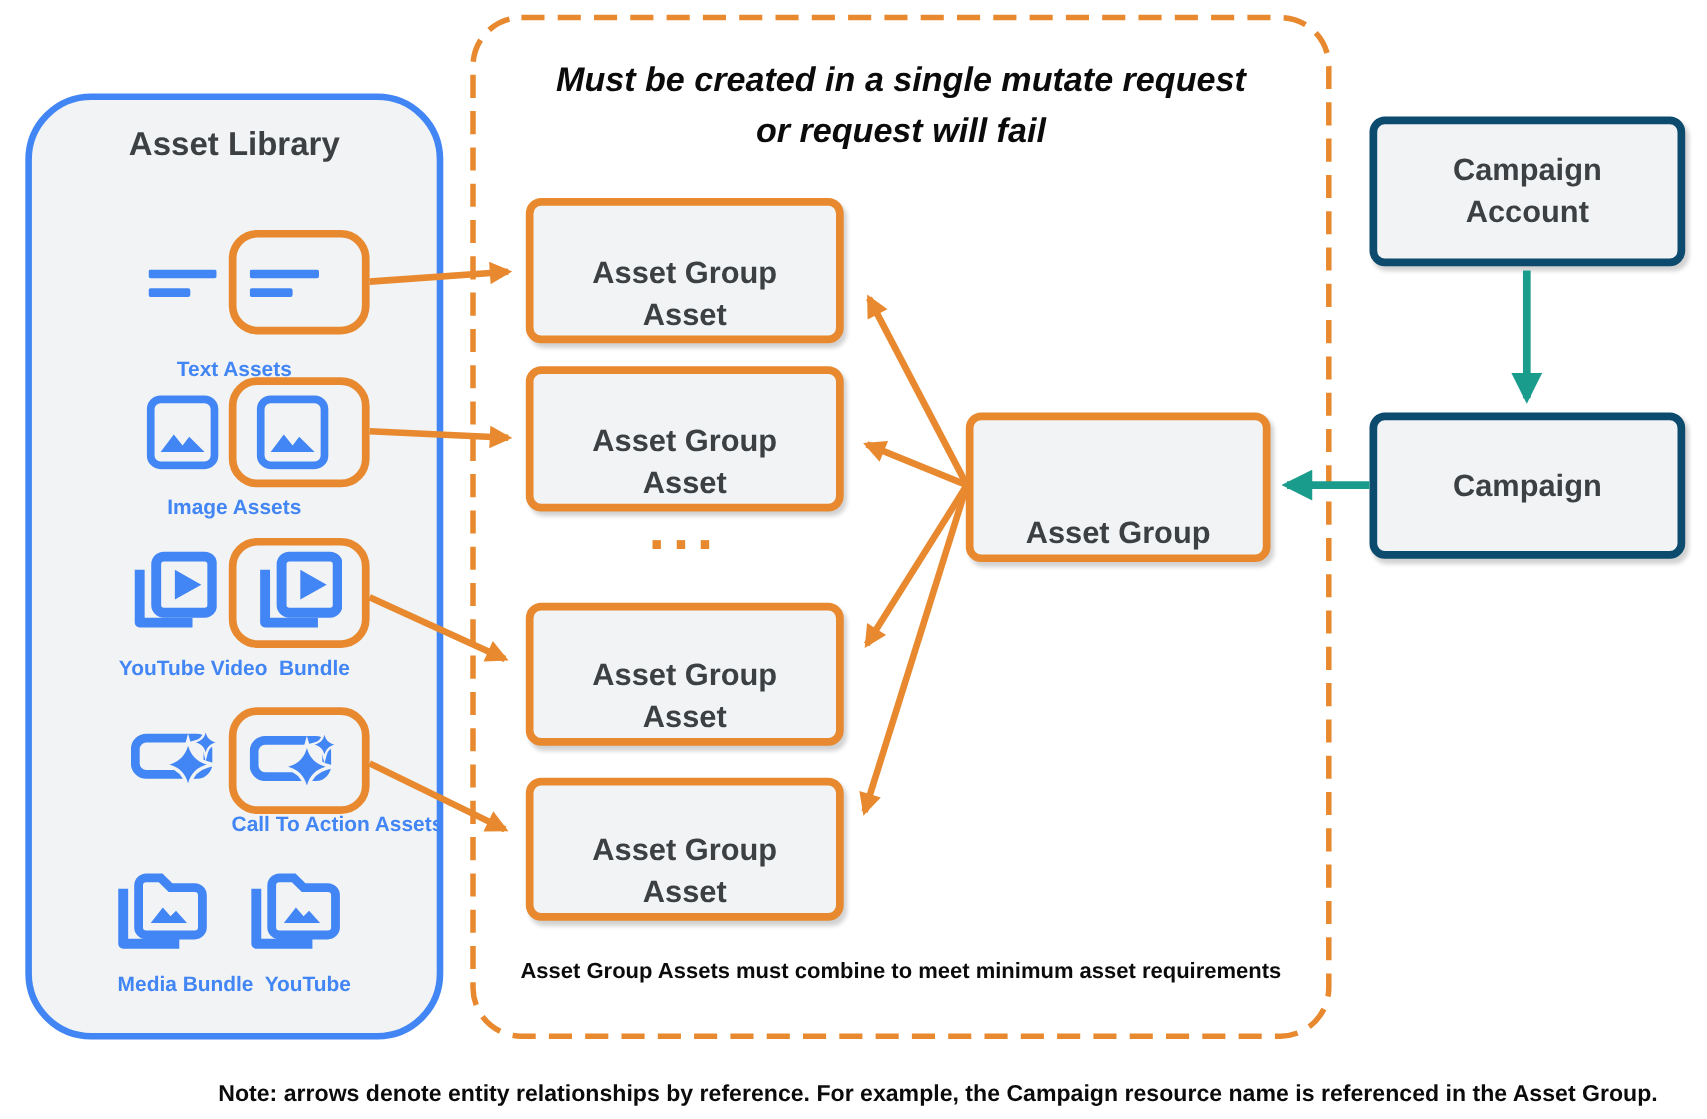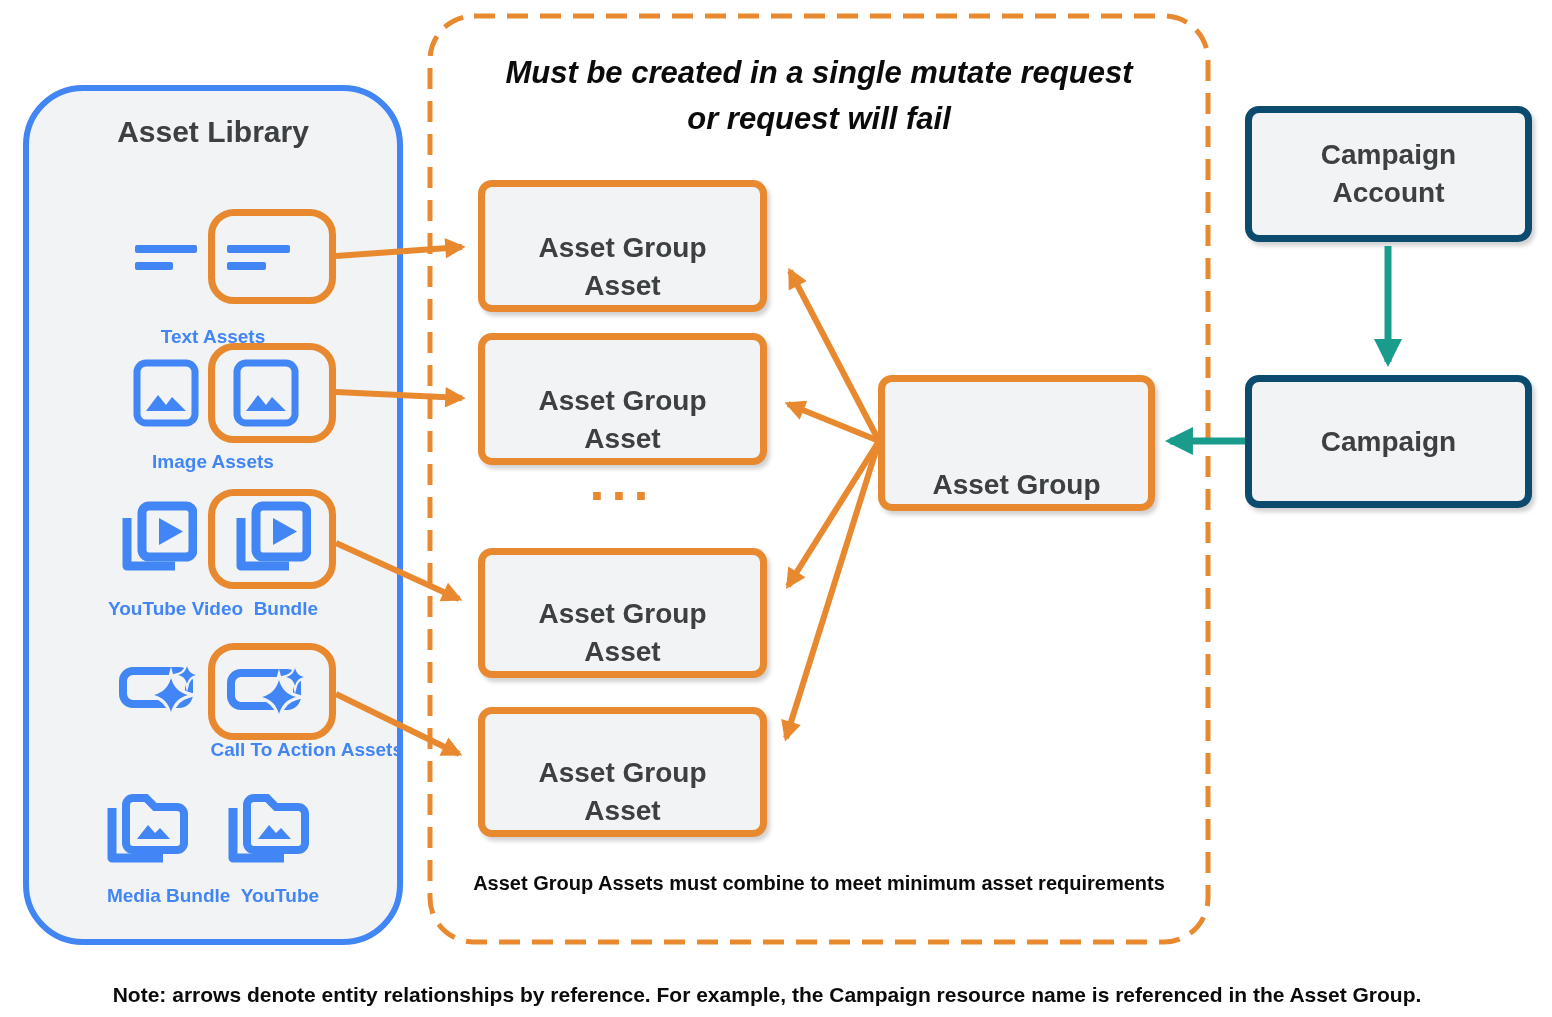--- a/index.html
+++ b/index.html
@@ -19,21 +19,21 @@
      text-align:center;color:#3C4043;font-weight:700;font-size:28px;line-height:38px;
      border-radius:14px;box-shadow:3px 4px 4px rgba(0,0,0,0.18);}
   .node.orange{border:7px solid #E8892F;align-items:flex-end;}
   .node.teal{border:7px solid #0c4a6e;}
   .mutate-title{left:430px;top:50px;width:778px;text-align:center;color:#0b0b0b;
      font-weight:700;font-style:italic;font-size:31px;line-height:46px;}
   .ellipsis{left:478px;top:446px;width:289px;height:70px;line-height:70px;text-align:center;
      color:#E8892F;font-weight:700;font-size:54px;letter-spacing:7px;}
   .footnote{left:430px;top:872px;width:778px;text-align:center;color:#0b0b0b;
      font-weight:700;font-size:20px;}
-  .page-note{left:27px;top:983px;width:1480px;text-align:center;color:#0b0b0b;
+  .page-note{left:27px;top:983px;width:1480px;text-align:right;color:#0b0b0b;
      font-weight:700;font-size:21px;}
   .line{display:block;}
   #arrow-overlay{left:0;top:0;pointer-events:none;}
 </style>
 </head>
 <body>
 
 <div id="canvas">
 
   <div class="abs" id="library-panel"></div>

